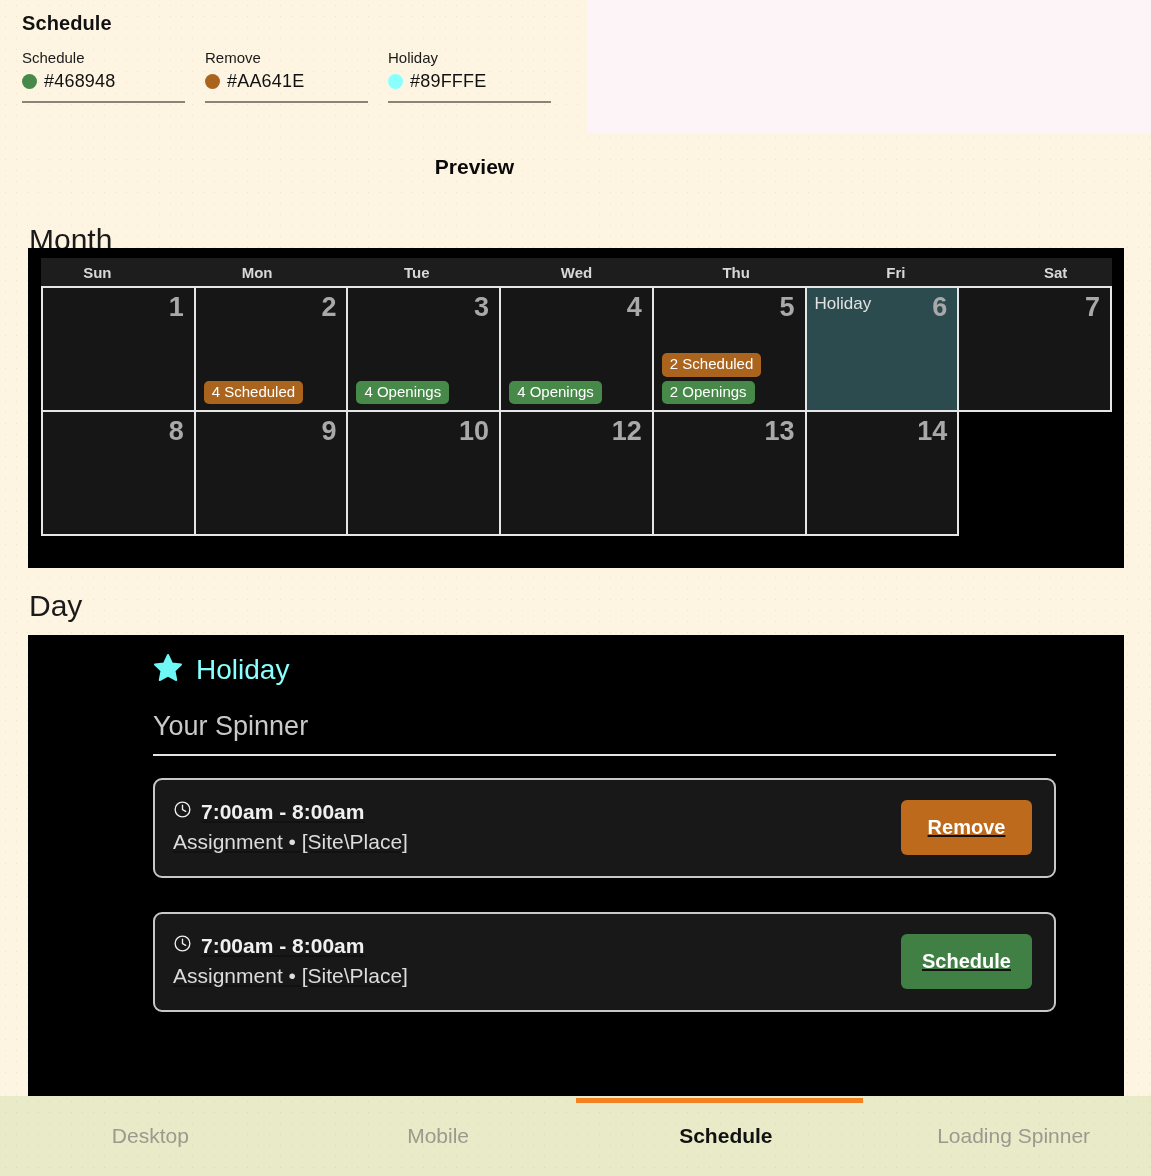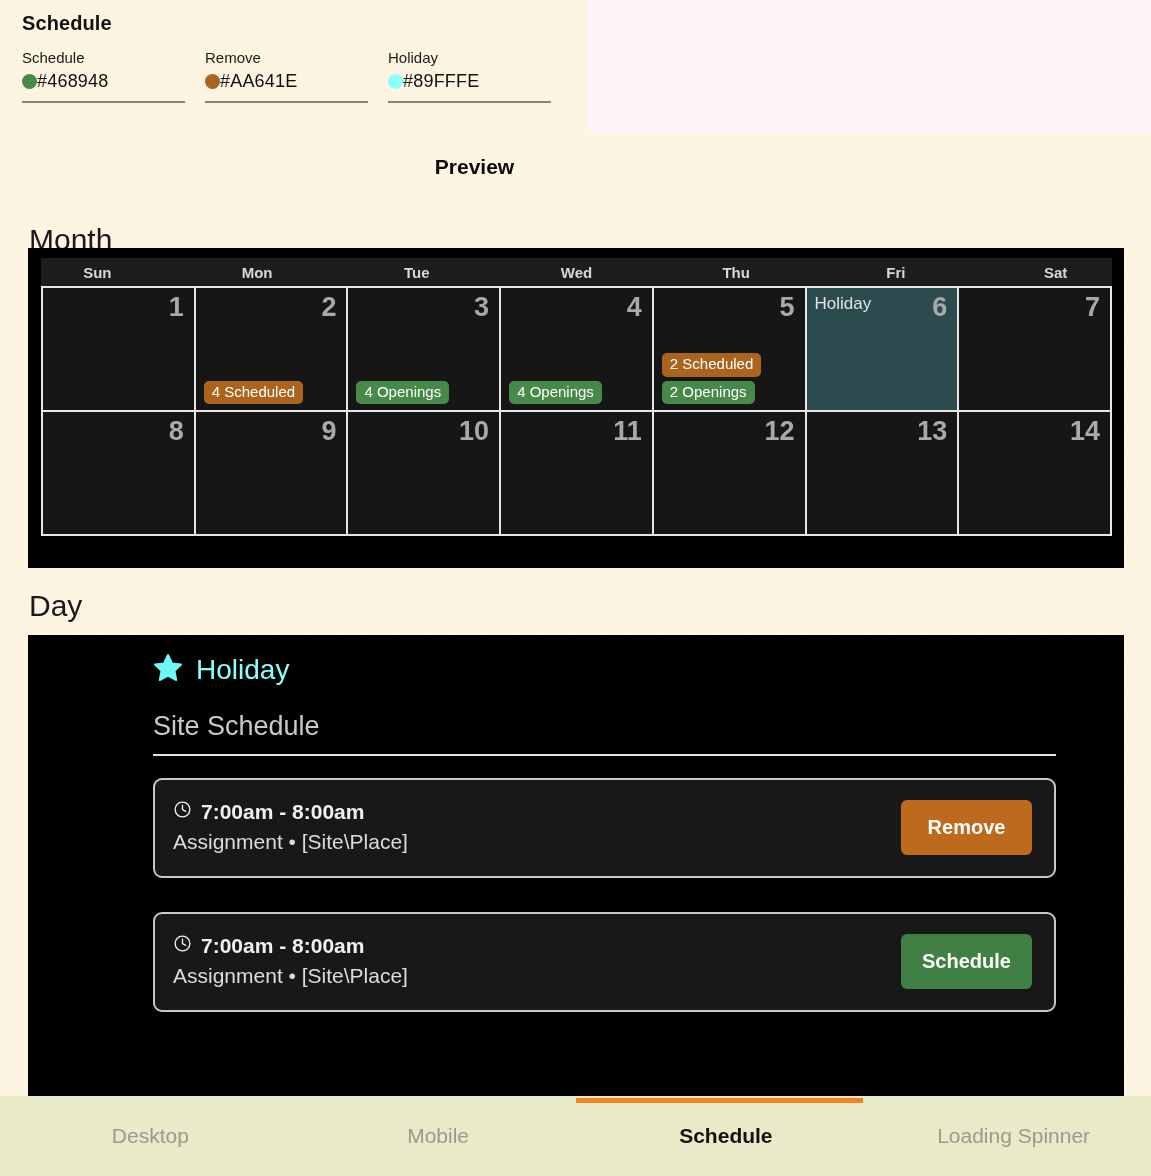--- a/index.html
+++ b/index.html
@@ -47,20 +47,21 @@
     margin-right: 20px;
   }
   .swatch-label {
     font-size: 15px;
     color: #1a1a1a;
     margin-bottom: 5px;
   }
   .swatch-value-row {
     display: flex;
     align-items: center;
+    gap: 7px;
     padding-bottom: 9px;
     border-bottom: 2px solid #8b8378;
   }
   .swatch-dot {
     width: 15px; height: 15px;
     border-radius: 50%;
     flex: 0 0 auto;
   }
   .swatch-hex {
     font-size: 18px;
@@ -205,20 +206,21 @@
     border-radius: 9px;
     background: #181818;
     background-image: radial-gradient(circle, rgba(255,255,255,0.04) 0.5px, transparent 0.6px);
     background-size: 4px 4px;
     padding: 17px 22px 19px 18px;
     display: flex;
     align-items: center;
     justify-content: space-between;
     margin-bottom: 34px;
     min-height: 100px;
+    text-decoration: underline;
   }
   .day-card-info { display: flex; flex-direction: column; gap: 6px; }
   .day-card-time {
     display: flex;
     align-items: center;
     gap: 9px;
     font-size: 21px;
     font-weight: bold;
     color: #f0f0f0;
   }
@@ -383,25 +385,20 @@
             <span class="cal-daynum">9</span>
           </div>
         </div>
         <div class="cal-cell">
           <div class="cal-cell-top">
             <span class="cal-daynum">10</span>
           </div>
         </div>
         <div class="cal-cell">
           <div class="cal-cell-top">
-            <span class="cal-daynum">11</span>
-          </div>
-        </div>
-        <div class="cal-cell">
-          <div class="cal-cell-top">
             <span class="cal-daynum">12</span>
           </div>
         </div>
         <div class="cal-cell">
           <div class="cal-cell-top">
             <span class="cal-daynum">13</span>
           </div>
         </div>
         <div class="cal-cell">
           <div class="cal-cell-top">
@@ -418,21 +415,21 @@
   <div class="day-inner">
     <div class="day-holiday-row">
       <span class="star-icon">
         <svg width="30" height="30" viewBox="0 0 24 24">
           <path d="M12 1.6 L15.2 8.3 L22.4 9.2 L17.2 14.3 L18.6 21.6 L12 18.1 L5.4 21.6 L6.8 14.3 L1.6 9.2 L8.8 8.3 Z" fill="#6FF7F5" stroke="#6FF7F5" stroke-width="1.6" stroke-linejoin="round"></path>
         </svg>
       </span>
       <span class="day-holiday-label">Holiday</span>
     </div>
 
-    <h3 class="day-subhead">Site Schedule</h3>
+    <h3 class="day-subhead">Your Spinner</h3>
     <div class="day-card">
       <div class="day-card-info">
         <div class="day-card-time">
           <span>
             <svg width="19" height="19" viewBox="0 0 24 24">
               <circle cx="12" cy="12" r="9.3" fill="none" stroke="#f0f0f0" stroke-width="1.7"></circle>
               <path d="M12 6.4 V12 L16 14.3" fill="none" stroke="#f0f0f0" stroke-width="1.7" stroke-linecap="round"></path>
             </svg>
           </span>
           <span>7:00am - 8:00am</span>

